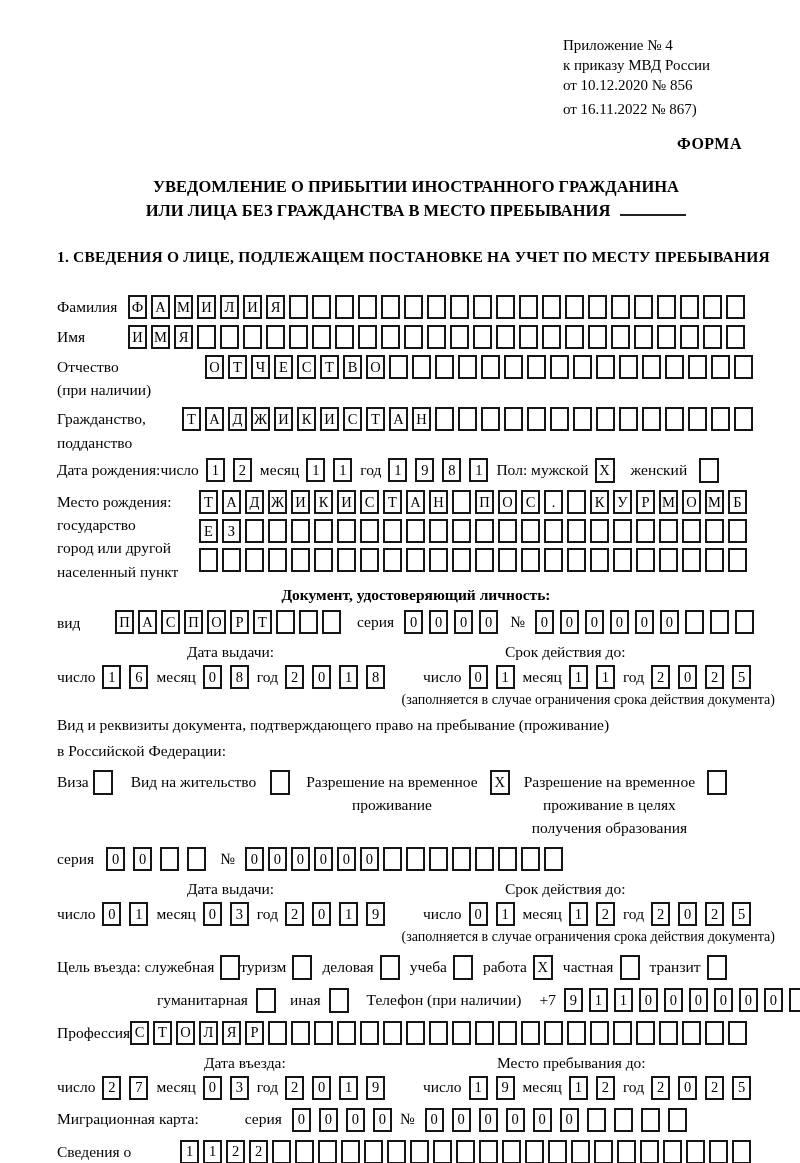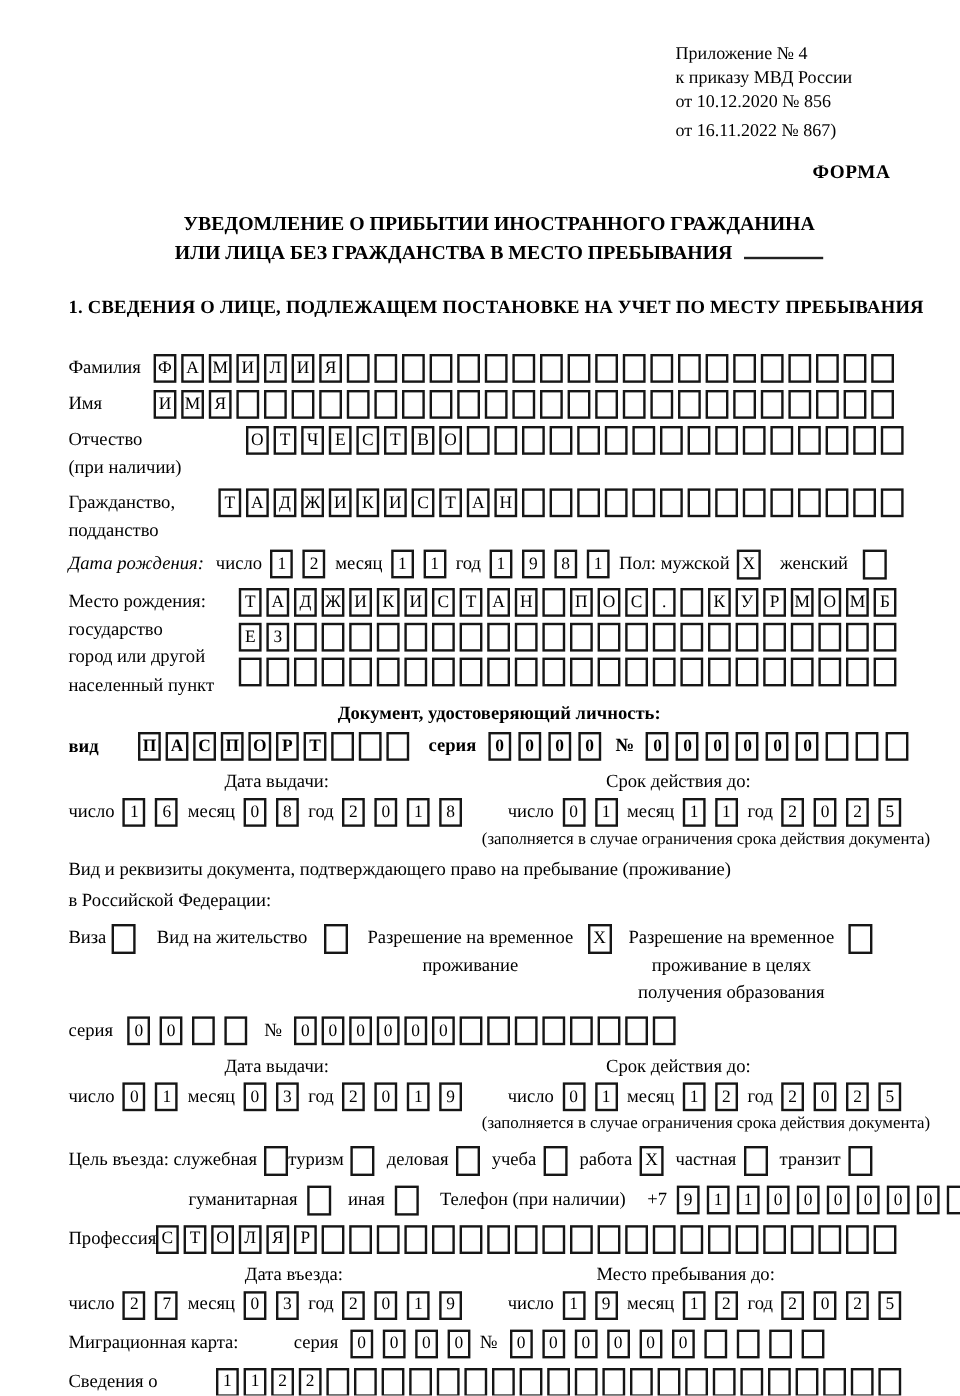--- a/index.html
+++ b/index.html
@@ -198,21 +198,21 @@
         <span class="cell"></span>
         <span class="cell"></span>
         <span class="cell"></span>
         <span class="cell"></span>
         <span class="cell"></span>
         <span class="cell"></span>
       </span>
   </div>
 
   <div class="frow inln" style="margin-top:4px;">
-    <span style="margin-right:10px;font-style:italic;">Дата рождения:</span>
+    <span style="margin-right:0;">Дата рождения:</span>
     <span class="dategrp">
       <span class="dlabel">число</span>
       <span class="cells sp">
           <span class="cell">1</span>
           <span class="cell">2</span>
         </span>
       <span class="dlabel">месяц</span>
       <span class="cells sp">
           <span class="cell">1</span>
           <span class="cell">1</span>
@@ -315,21 +315,21 @@
           <span class="cell"></span>
           <span class="cell"></span>
           <span class="cell"></span>
           <span class="cell"></span>
         </span>
     </span>
   </div>
 
   <div class="center-b" style="margin-top:2px;">Документ, удостоверяющий личность:</div>
 
-  <div class="frow inln" style="margin-top:5px;font-weight:bold;">
+  <div class="frow inln" style="margin-top:5px;">
     <span class="lbl" style="width:58px;">вид</span>
     <span class="cells">
         <span class="cell">П</span>
         <span class="cell">А</span>
         <span class="cell">С</span>
         <span class="cell">П</span>
         <span class="cell">О</span>
         <span class="cell">Р</span>
         <span class="cell">Т</span>
         <span class="cell"></span>

